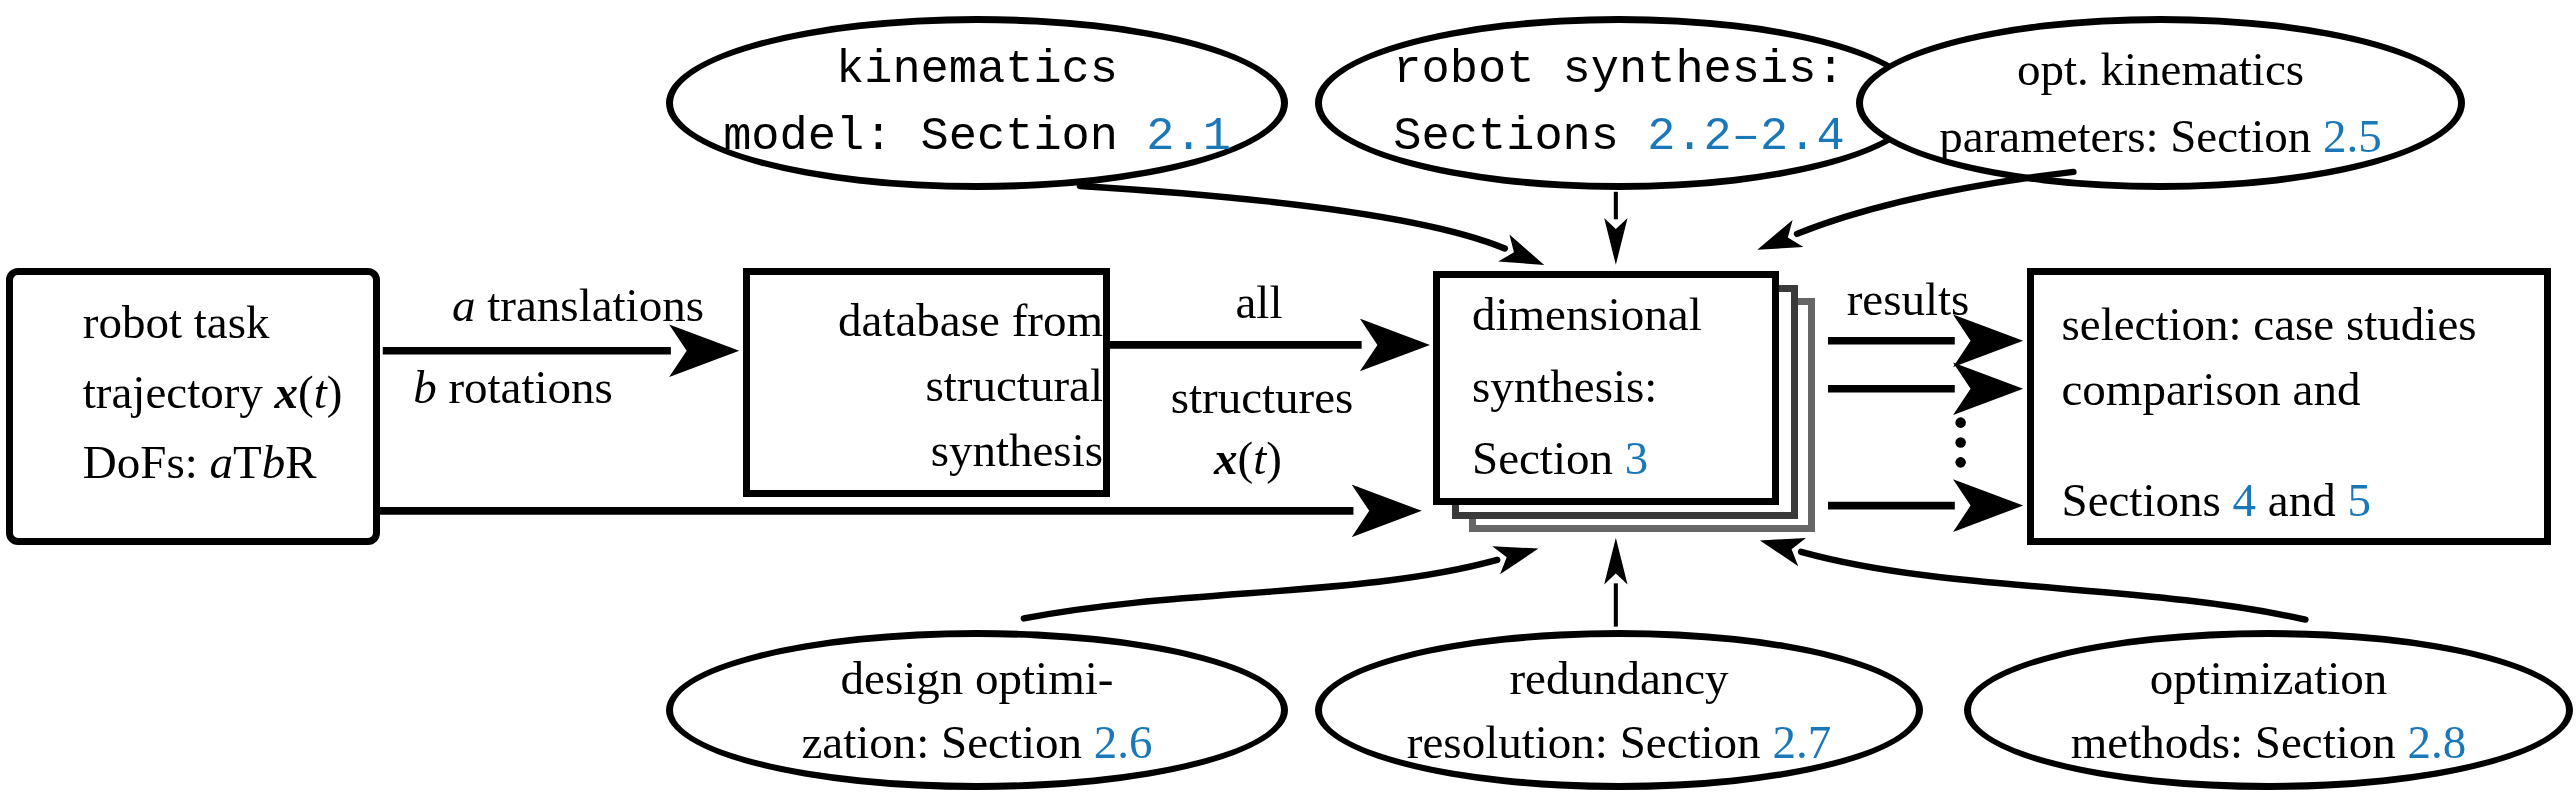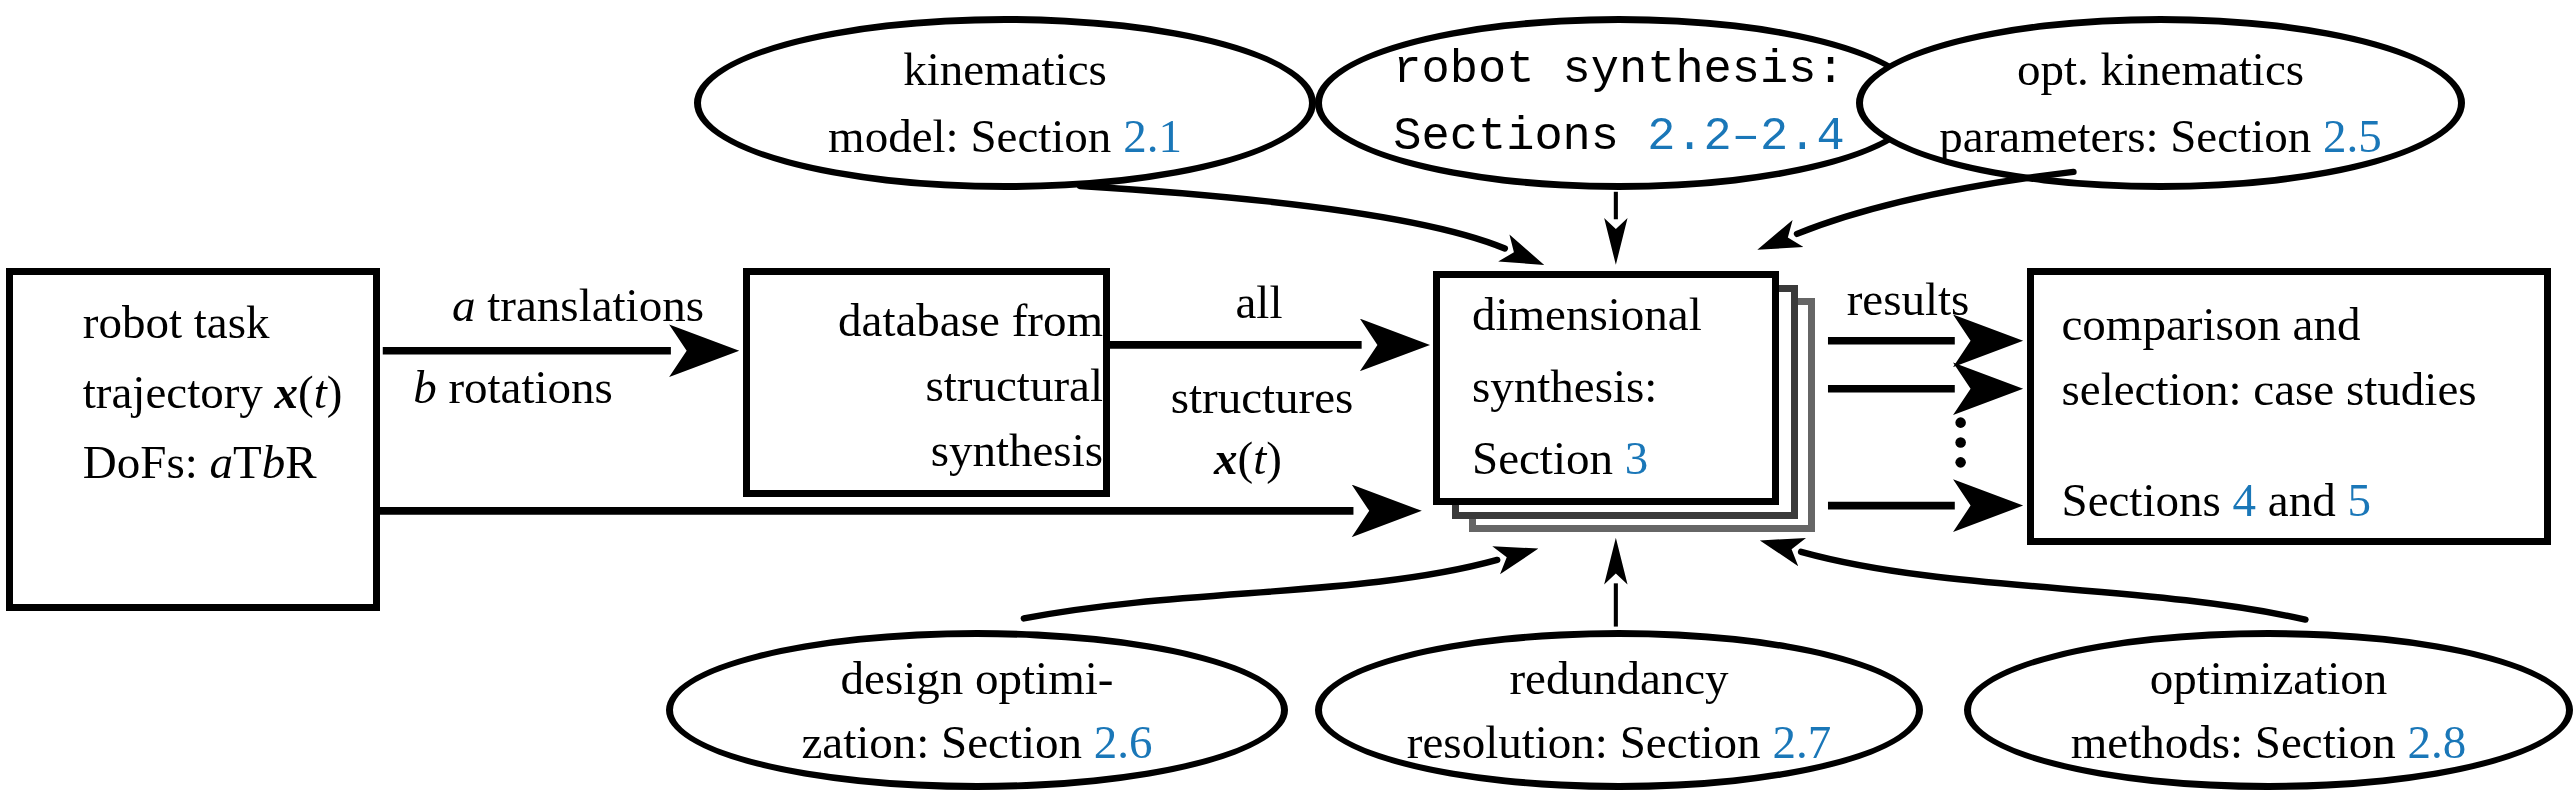--- a/index.html
+++ b/index.html
@@ -5,27 +5,27 @@
   html,body{margin:0;padding:0;background:#ffffff;}
   #canvas{position:relative;width:2576px;height:795px;background:#ffffff;overflow:hidden;
           font-family:"Liberation Serif","DejaVu Serif",serif;color:#000;}
   .ellipse{position:absolute;border:7.6px solid #000;border-radius:50%;background:#fff;
            display:flex;flex-direction:column;align-items:center;justify-content:center;
            text-align:center;font-size:47px;box-sizing:border-box;}
   .ellipse .ln{line-height:67px;white-space:nowrap;}
   .ellipse.bottom .ln{line-height:64px;}
   .box{position:absolute;border:7.6px solid #000;background:#fff;font-size:47px;box-sizing:border-box;}
   .box .ln{line-height:70px;white-space:nowrap;}
-  #ellipse-kinematics{left:694px;top:16.4px;width:622px;height:174px;}
+  #ellipse-kinematics{left:666px;top:16.4px;width:622px;height:174px;font-family:Liberation Mono, monospace;}
   #ellipse-robot-synthesis{left:1315px;top:16.4px;width:608px;height:174px;font-family:Liberation Mono, monospace;}
   #ellipse-opt-kinematics{left:1856px;top:16.4px;width:609px;height:174px;}
   #ellipse-design-optimization{left:666px;top:630px;width:622px;height:160px;}
   #ellipse-redundancy{left:1315px;top:630px;width:608px;height:160px;}
   #ellipse-optimization-methods{left:1964px;top:630px;width:609px;height:160px;}
-  #box-robot-task{left:5.8px;top:268px;width:374px;height:343px;padding:11.7px 0 0 70px;}
+  #box-robot-task{left:5.8px;top:268px;width:374px;height:277px;padding:11.7px 0 0 70px;border-radius:12px;}
   #box-database{left:743px;top:268px;width:367px;height:229px;padding:13.4px 0 0 14px;text-align:right;}
   #box-database .ln{line-height:65px;}
   #page3{position:absolute;left:1469px;top:298px;width:346px;height:234px;
          border:7px solid #666;background:#fff;box-sizing:border-box;}
   #page2{position:absolute;left:1452px;top:285px;width:346px;height:234px;
          border:7px solid #3a3a3a;background:#fff;box-sizing:border-box;}
   #box-dimensional{left:1433px;top:271px;width:346px;height:234px;padding:0 0 0 32px;}
   #box-dimensional .ln{line-height:72px;}
   #box-comparison{left:2027px;top:268px;width:524px;height:277px;padding:17px 0 0 27.5px;}
   #box-comparison .ln{line-height:65px;}
@@ -81,22 +81,22 @@
 
   <div id="page3"></div>
   <div id="page2"></div>
   <div class="box" id="box-dimensional">
     <div class="ln">dimensional</div>
     <div class="ln">synthesis:</div>
     <div class="ln"><span>Section </span><span class="link">3</span></div>
   </div>
 
   <div class="box" id="box-comparison">
+    <div class="ln">selection: case studies</div>
     <div class="ln">comparison and</div>
-    <div class="ln">selection: case studies</div>
     <div class="ln gap"><span>Sections </span><span class="link">4</span><span> and </span><span class="link">5</span></div>
   </div>
 
   <div class="elabel" style="left:538px;top:305px;margin-left:40px;"><span class="iv">a</span><span> translations</span></div>
   <div class="elabel" style="left:513px;top:387px;"><span class="iv">b</span><span> rotations</span></div>
   <div class="elabel" style="left:1259px;top:302px;">all</div>
   <div class="elabel" style="left:1262px;top:397px;">structures</div>
   <div class="elabel" style="left:1248px;top:458px;"><span class="bv">x</span><span>(</span><span class="iv">t</span><span>)</span></div>
   <div class="elabel" style="left:1908px;top:299px;">results</div>
 

